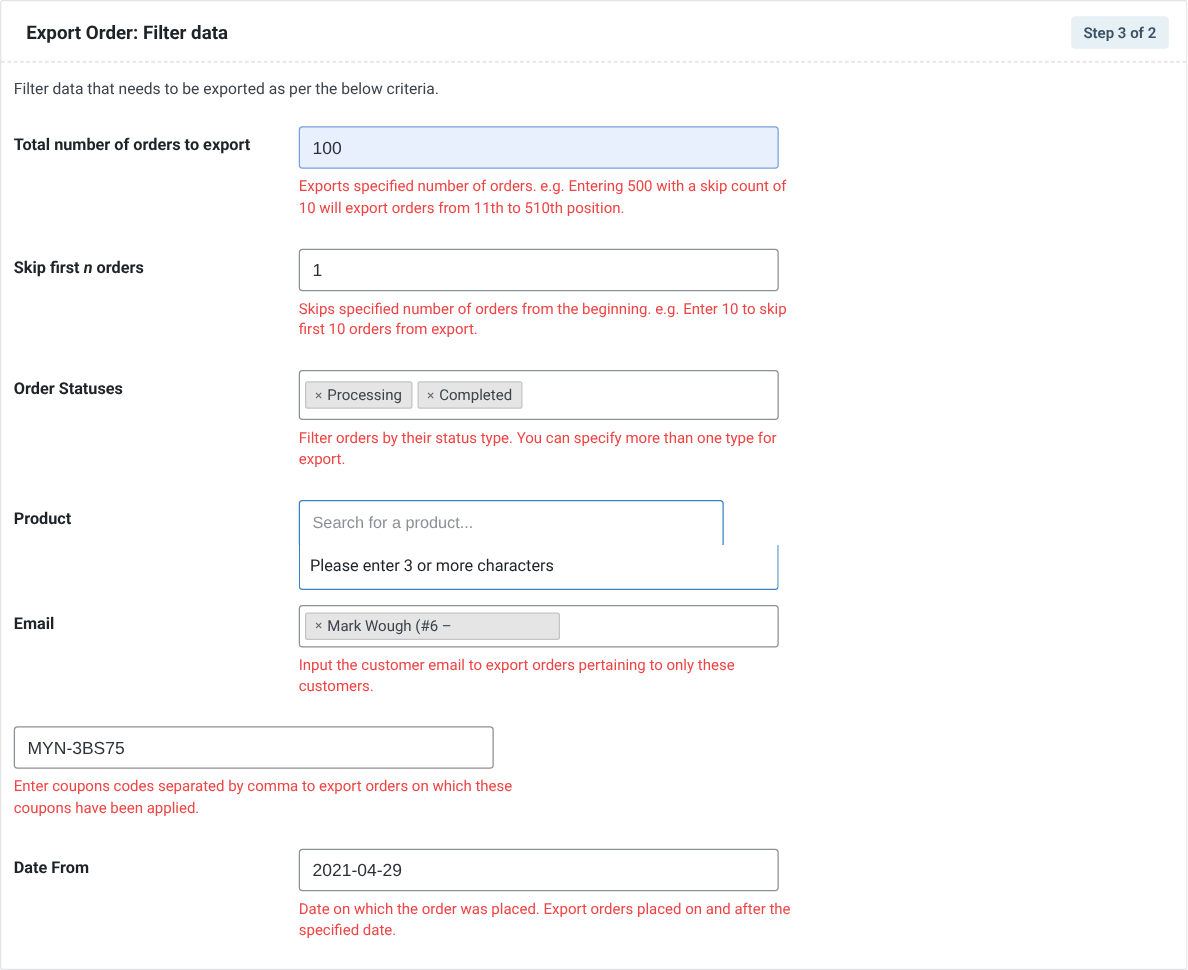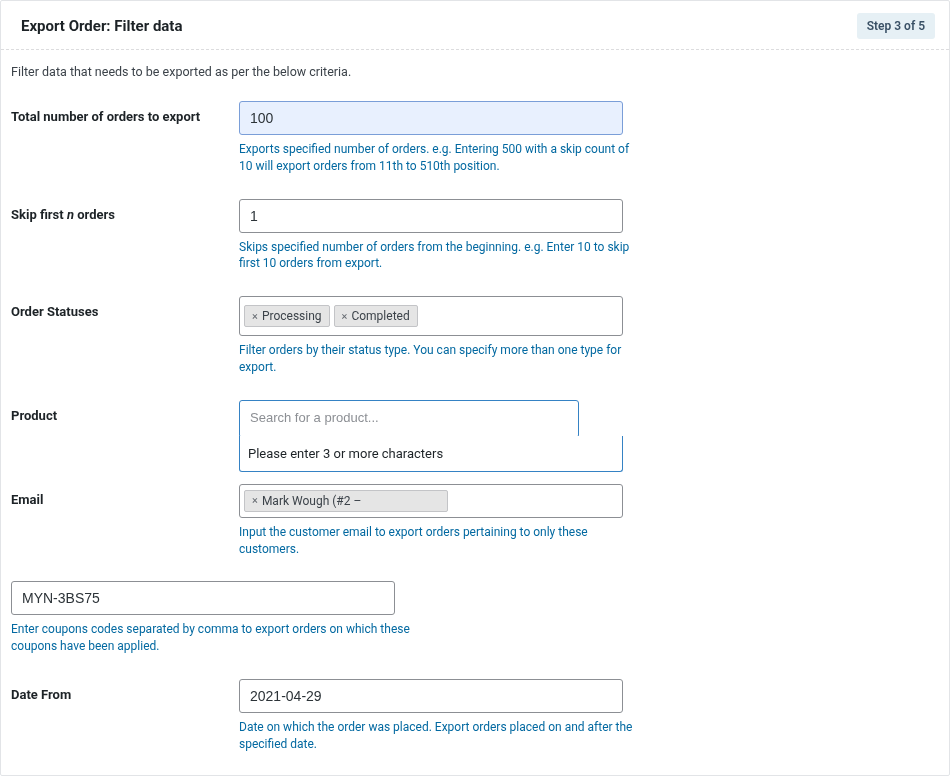--- a/index.html
+++ b/index.html
@@ -77,21 +77,21 @@
     font-size: 14px;
     color: #2c3338;
     background: #fff;
   }
   .input-highlight {
     background: #e8f0fe;
     border: 1px solid #7a9ed8;
   }
   .help {
     font-size: 12px;
-    color: #0369a1;
+    color: #ef4444;
     margin-top: 6px;
     line-height: 1.4;
     width: 400px;
   }
   .tagbox {
     width: 384px;
     min-height: 40px;
     border: 1px solid #8c8f94;
     border-radius: 3px;
     padding: 4px;
@@ -155,21 +155,21 @@
     z-index: 5;
   }
   em.it { font-style: italic; }
 </style>
 </head>
 <body>
 
 <div class="wrap">
   <div class="header">
     <h2>Export Order: Filter data</h2>
-    <span class="step-badge">Step 3 of 5</span>
+    <span class="step-badge">Step 3 of 2</span>
   </div>
 
   <div class="content">
     <p class="subtext">Filter data that needs to be exported as per the below criteria.</p>
 
     <div class="row">
       <div class="label-col"><label>Total number of orders to export</label></div>
       <div class="field-col">
         <input class="input-text input-highlight" type="text" value="100" style="">
         <p class="help">Exports specified number of orders. e.g. Entering 500 with a skip count of 10 will export orders from 11th to 510th position.</p>
@@ -214,21 +214,21 @@
         <div class="dropdown-msg">Please enter 3 or more characters</div>
       </div>
     </div>
 
     <div class="row">
       <div class="label-col"><label>Email</label></div>
       <div class="field-col">
         <div class="tagbox" style="min-height:34px">
           <span class="tag tag-wide">
               <span class="x">×</span>
-              <span>Mark Wough (#2 – </span>
+              <span>Mark Wough (#6 – </span>
             </span>
         </div>
         <p class="help">Input the customer email to export orders pertaining to only these customers.</p>
       </div>
     </div>
 
     <div class="row">
       <div class="field-col">
         <input class="input-text" type="text" value="MYN-3BS75" style="">
         <p class="help">Enter coupons codes separated by comma to export orders on which these coupons have been applied.</p>

